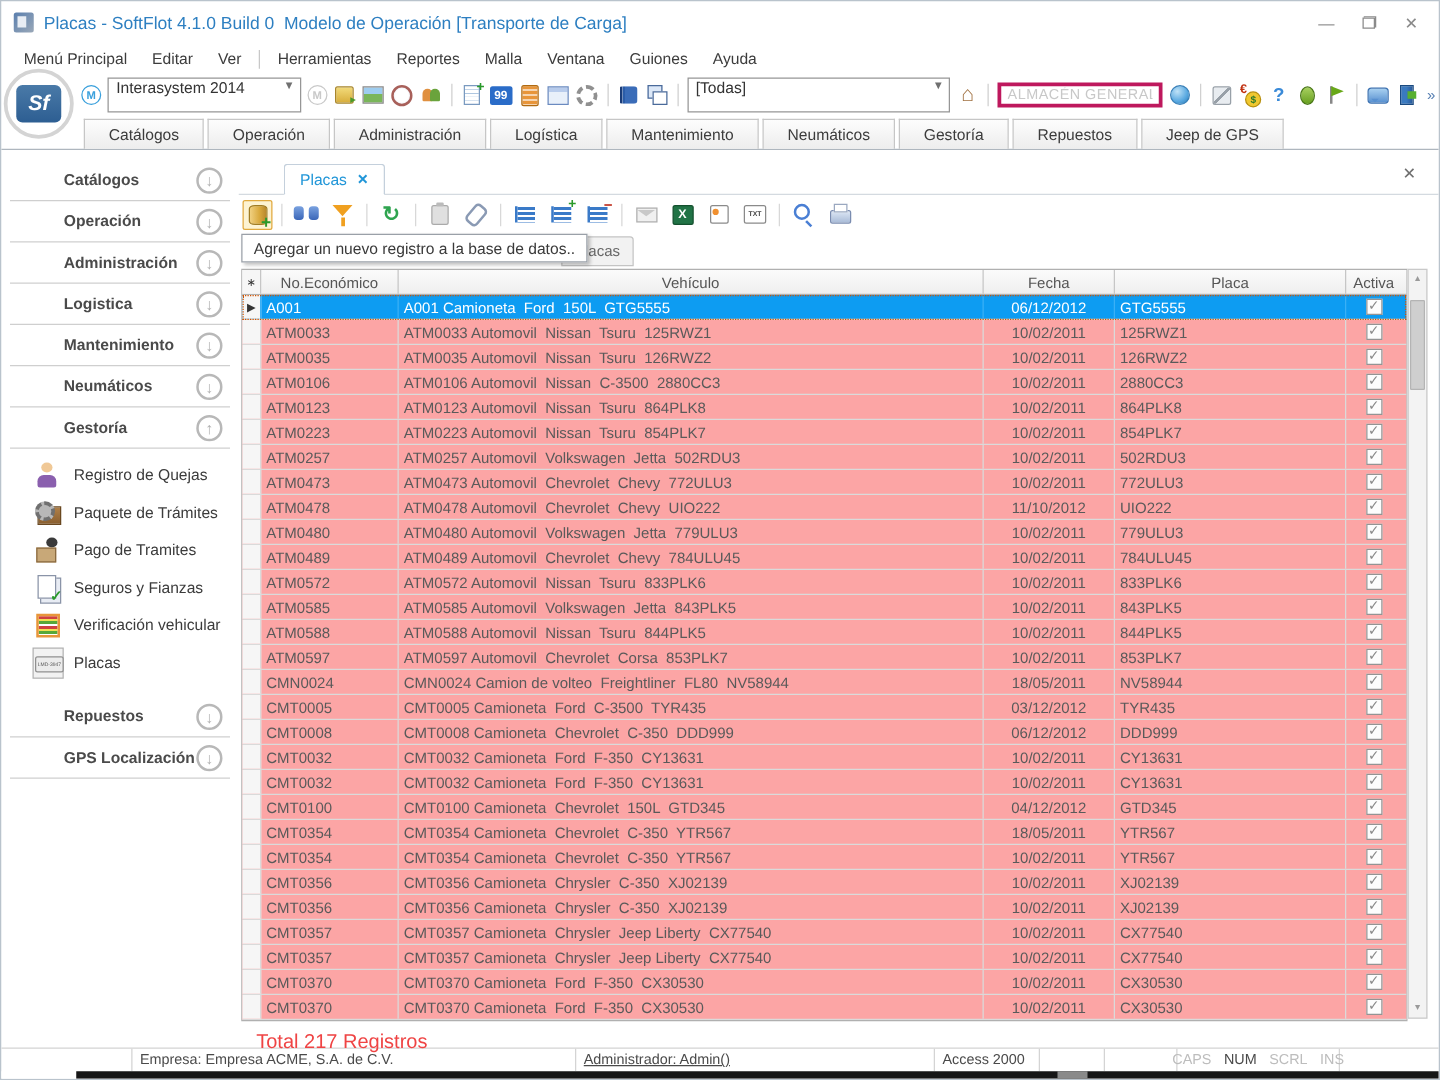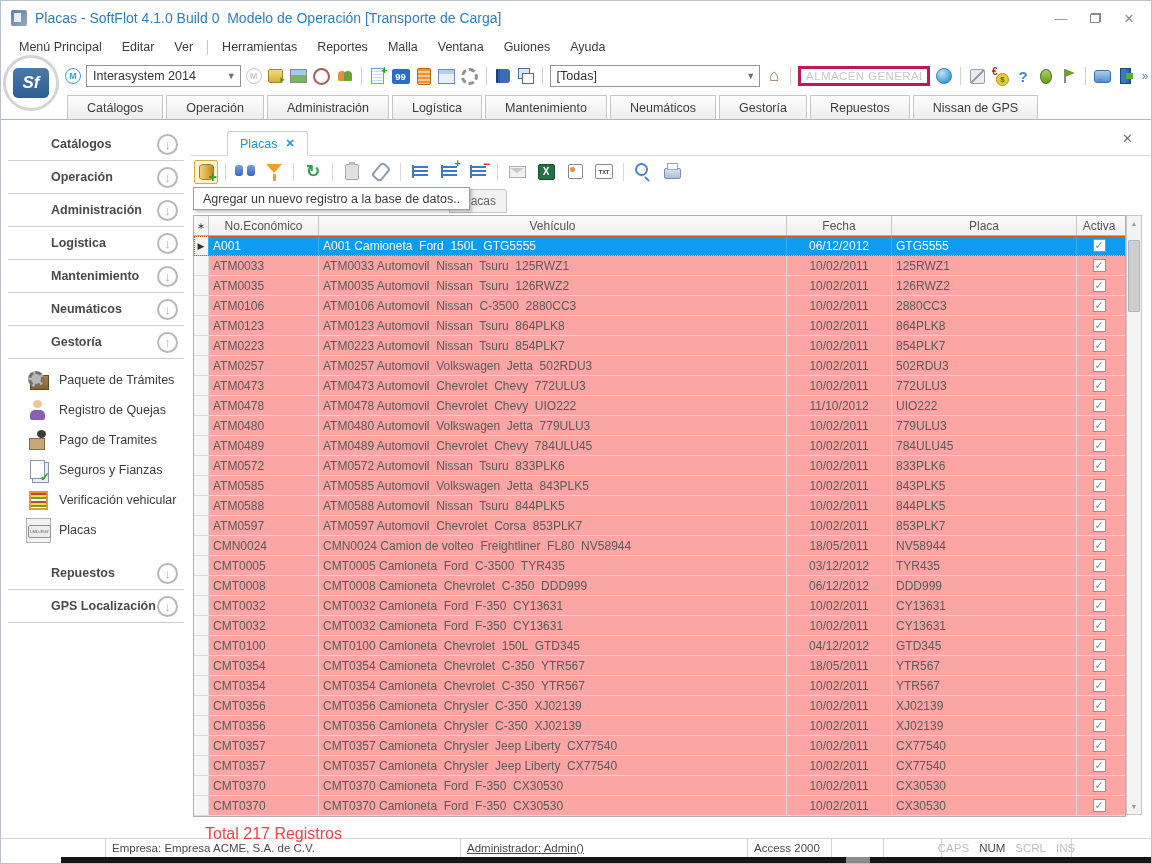--- a/index.html
+++ b/index.html
@@ -21,21 +21,21 @@
   
   .menubar { height:24px; display:flex; align-items:center; padding-left:8px; font-size:12.5px; color:#3c3c3c; }
   .menu-item { padding:2px 10px; cursor:default; }
   .menu-sep { width:1px; height:15px; background:#c8c8c8; margin:0 4px; }
 
   
   .toolbar { height:34px; display:flex; align-items:center; gap:5px; padding-left:64px; position:relative; }
   .logo { position:absolute; left:2px; top:-4px; width:56px; height:56px; border-radius:50%; background:#fff; border:3px solid #d4d4d4; z-index:10; display:flex; align-items:center; justify-content:center; }
   .logo-inner { width:36px; height:30px; background:linear-gradient(#4a7aa8,#2d5e92); border-radius:5px; color:#fff; font-size:17px; font-style:italic; font-weight:bold; display:flex; align-items:center; justify-content:center; }
   .tb-sep { width:1px; height:18px; background:#d0d0d0; margin:0 2px; }
-  .selectbox { height:22px; border:1px solid #969696; background:#fff; display:flex; align-items:center; font-size:12.5px; color:#333; padding:0 4px 0 6px; }
+  .selectbox { height:28px; border:1px solid #969696; background:#fff; display:flex; font-size:12.5px; color:#333; padding:0 4px 0 6px; }
   .selectbox .caret { margin-left:auto; color:#707070; font-size:9px; padding-left:6px; }
   .sel-company { width:160px; }
   .sel-scope { width:218px; }
   .txt-input { height:20px; width:132px; border:3px solid #be185d; font-family:"Liberation Sans",sans-serif; font-size:11.5px; color:#444; padding:0 5px; }
   .txt-input::placeholder { color:#c8c8c8; letter-spacing:.4px; }
 
   .ic { display:inline-flex; width:18px; height:18px; align-items:center; justify-content:center; position:relative; cursor:default; flex:none; }
   .ic-m { width:16px; height:16px; border:1.5px solid #3aa0dc; border-radius:50%; color:#3aa0dc; font-size:9px; font-weight:bold; }
   .ic-m.disabled { border-color:#c9c9c9; color:#c9c9c9; }
   .ic-importbox::before { content:""; width:13px; height:12px; background:linear-gradient(#f2da7a,#d8ae3c); border:1px solid #a8862c; border-radius:2px; }
@@ -249,21 +249,21 @@
 
   <div class="ribbon-tabs">
       <span class="ribbon-tab">Catálogos</span>
       <span class="ribbon-tab">Operación</span>
       <span class="ribbon-tab">Administración</span>
       <span class="ribbon-tab">Logística</span>
       <span class="ribbon-tab">Mantenimiento</span>
       <span class="ribbon-tab">Neumáticos</span>
       <span class="ribbon-tab">Gestoría</span>
       <span class="ribbon-tab">Repuestos</span>
-      <span class="ribbon-tab">Nissan de GPS</span>
+      <span class="ribbon-tab">Jeep de GPS</span>
     </div>
 
   <div class="content">
     <div class="sidebar">
         <div class="side-section">
           <span class="side-label">Catálogos</span>
           <span class="arrow-circle">↓</span>
         </div>
         <div class="side-section">
           <span class="side-label">Operación</span>
@@ -283,27 +283,27 @@
         </div>
         <div class="side-section">
           <span class="side-label">Neumáticos</span>
           <span class="arrow-circle">↓</span>
         </div>
         <div class="side-section">
           <span class="side-label">Gestoría</span>
           <span class="arrow-circle">↑</span>
         </div>
         <div class="side-items">
+          <div class="side-item">
+            <span class="si si-quejas"></span>
+            <span>Registro de Quejas</span>
+          </div>
           <div class="side-item">
             <span class="si si-paquete"></span>
             <span>Paquete de Trámites</span>
-          </div>
-          <div class="side-item">
-            <span class="si si-quejas"></span>
-            <span>Registro de Quejas</span>
           </div>
           <div class="side-item">
             <span class="si si-pago"></span>
             <span>Pago de Tramites</span>
           </div>
           <div class="side-item">
             <span class="si si-seguros"></span>
             <span>Seguros y Fianzas</span>
           </div>
           <div class="side-item">

